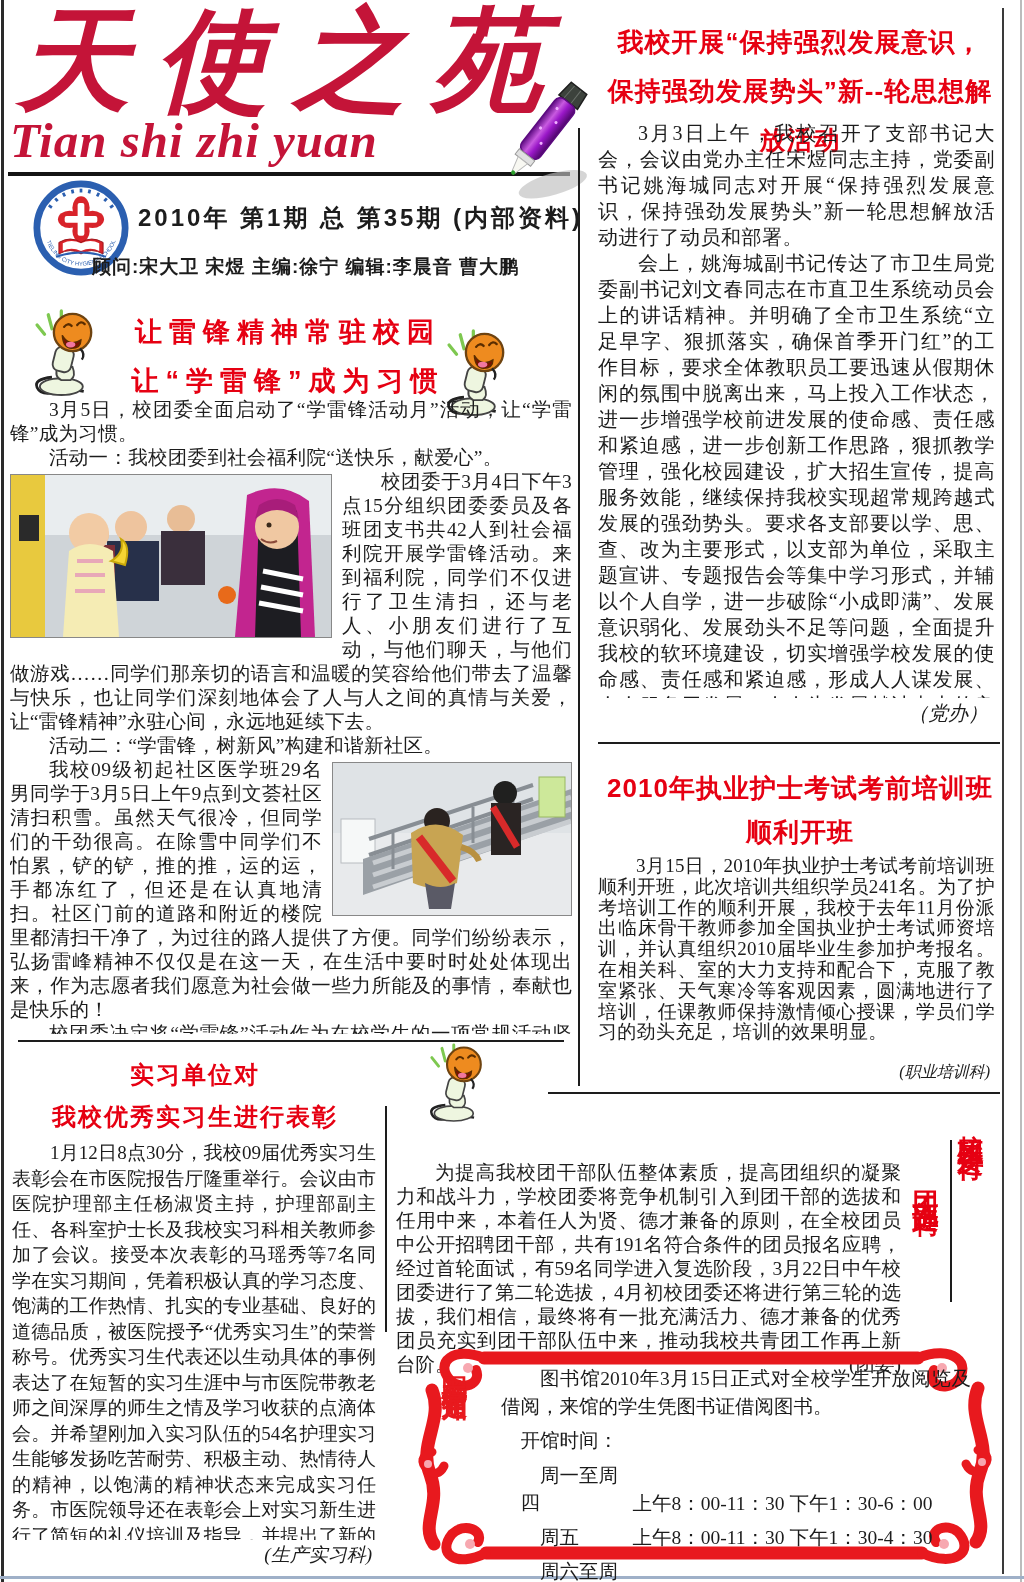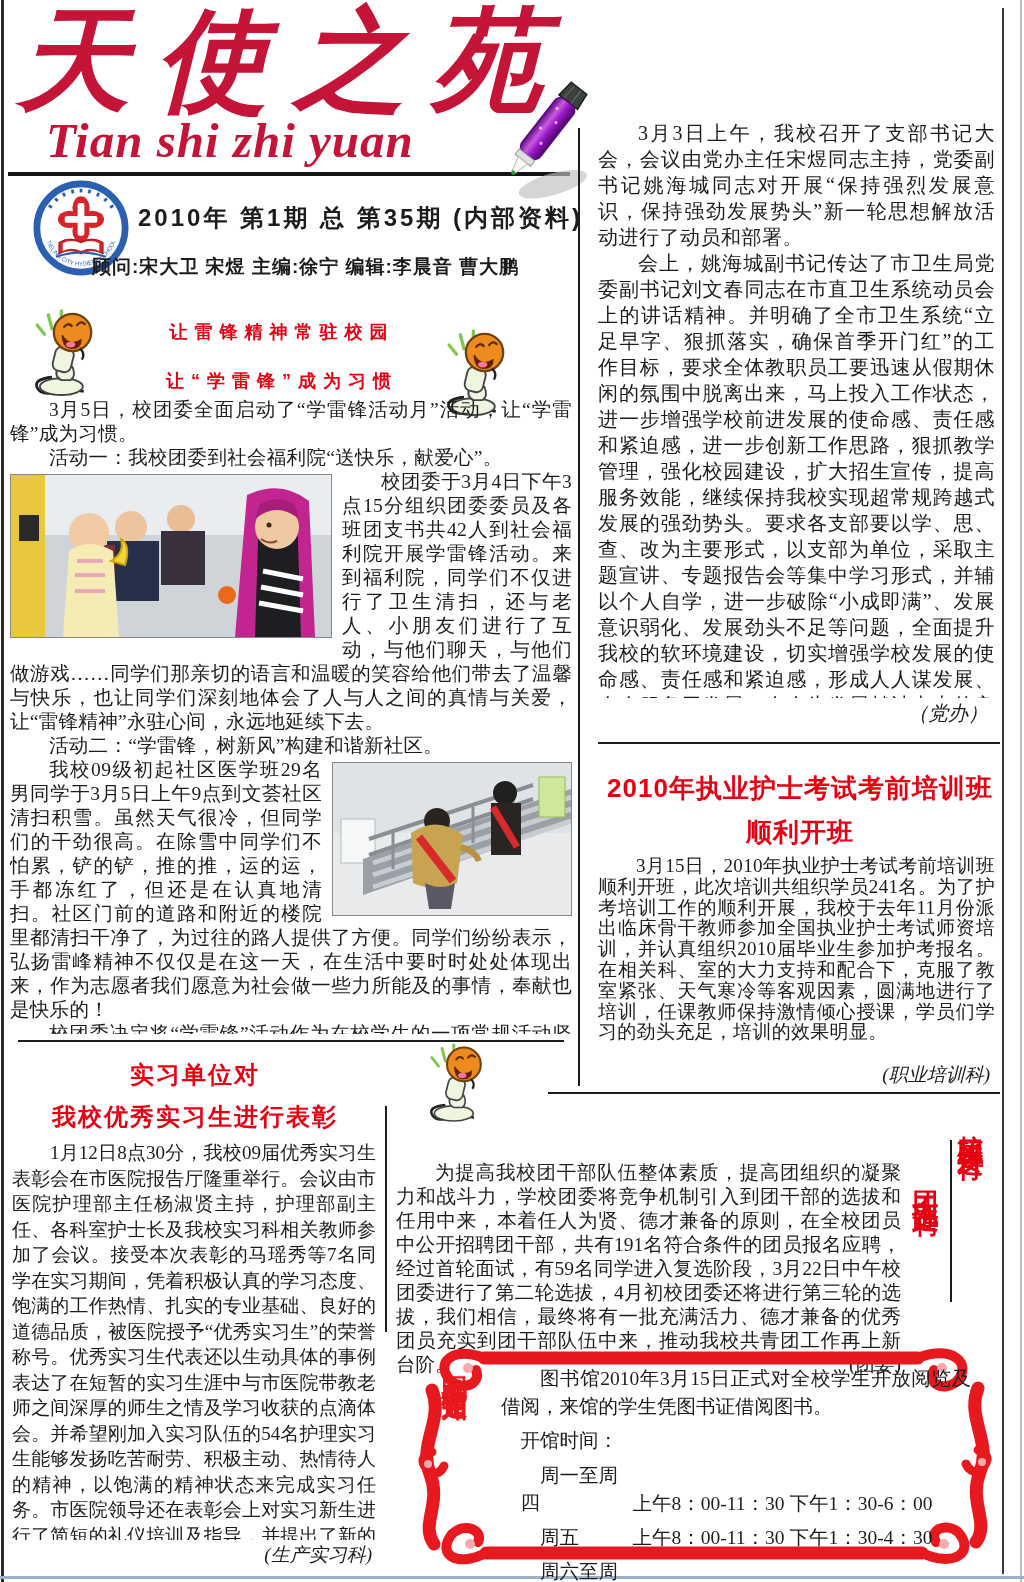--- a/index.html
+++ b/index.html
@@ -9,21 +9,21 @@
   
   .edge-left{left:1px;top:0;width:3px;height:1582px;background:#2a2a2a;}
   .edge-right-outer{left:1020px;top:0;width:2px;height:1582px;background:#bcbcbc;}
   .edge-right{left:1002px;top:8px;width:2px;height:1566px;background:#3a3a3a;}
   .edge-bottom{left:0;top:1576px;width:1024px;height:3px;background:#9fb0c8;}
 
   
   .mast-title{left:18px;top:-14px;width:560px;font-size:112px;line-height:150px;
     font-weight:bold;font-style:italic;color:#c41438;letter-spacing:26px;white-space:nowrap;}
   .mast-pinyin{left:10px;top:112px;width:560px;font-size:49px;line-height:58px;
-    font-weight:bold;font-style:italic;color:#c41438;letter-spacing:1px;white-space:nowrap;margin-left:36px;}
+    font-weight:bold;font-style:italic;color:#c41438;letter-spacing:1px;white-space:nowrap;}
   .pinyin-underline{left:8px;top:172px;width:562px;height:4px;background:#141414;}
   .issue-line{left:138px;top:202px;width:450px;font-size:24px;font-weight:bold;
     letter-spacing:3px;font-family:"Liberation Sans","DejaVu Sans",sans-serif;}
   .staff-line{left:92px;top:254px;width:480px;font-size:19px;font-weight:bold;
     letter-spacing:1px;font-family:"Liberation Sans","DejaVu Sans",sans-serif;}
 
   
   .v-div-main{left:578px;top:128px;width:2px;height:958px;background:#1d1d1d;}
   .h-div-right1{left:598px;top:742px;width:402px;height:2px;background:#1d1d1d;}
   .h-div-left1{left:18px;top:1040px;width:546px;height:2px;background:#1d1d1d;}
@@ -40,24 +40,24 @@
   
   .a-title{left:596px;top:18px;width:408px;font-size:26px;line-height:49px;letter-spacing:1px;}
   .a-body{left:598px;top:120px;width:397px;height:578px;font-size:20px;line-height:26px;
     letter-spacing:.5px;overflow:hidden;}
   .a-sig{left:598px;top:700px;width:390px;font-size:20px;}
 
   
   .b-title{left:596px;top:766px;width:408px;font-size:26px;line-height:44px;letter-spacing:1px;}
   .b-body{left:598px;top:856px;width:397px;height:206px;font-size:19px;line-height:20.8px;
     letter-spacing:.3px;overflow:hidden;}
-  .b-sig{left:598px;top:1062px;width:392px;font-size:19px;}
-
-  
-  .c-title{left:96px;top:308px;width:372px;font-size:18px;line-height:49px;letter-spacing:7px;}
+  .b-sig{left:598px;top:1062px;width:392px;font-size:16px;}
+
+  
+  .c-title{left:102px;top:308px;width:372px;font-size:27px;line-height:49px;letter-spacing:7px;}
   .c-body{left:10px;top:398px;width:562px;height:636px;font-size:19.5px;line-height:24px;
     letter-spacing:.3px;overflow:hidden;}
   .photo{border:1px solid #888;}
   .photo1{float:left;width:320px;height:162px;margin:4px 10px 2px 0;}
   .photo2{float:right;width:238px;height:152px;margin:4px 0 2px 10px;}
 
   
   .d-title{left:14px;top:1054px;width:362px;font-size:24px;line-height:42px;letter-spacing:2px;}
   .d-body{left:12px;top:1140px;width:364px;height:400px;font-size:19px;line-height:25.5px;overflow:hidden;}
   .d-sig{left:12px;top:1542px;width:360px;font-size:19px;}
@@ -172,20 +172,24 @@
       <circle cx="55" cy="113" r="2.2" fill="#2a9d2a"></circle>
     </g>
   </svg>
 
   <div class="abs v-div-main"></div>
   <div class="abs h-div-right1"></div>
   <div class="abs h-div-left1"></div>
   <div class="abs h-div-mid1"></div>
   <div class="abs v-div-bottom"></div>
 
+  <div class="abs red-title a-title">
+    <div>我校开展“保持强烈发展意识，</div>
+    <div>保持强劲发展势头”新--轮思想解放活动</div>
+  </div>
   <div class="abs body-text a-body">
     <p>3月3日上午，我校召开了支部书记大会，会议由党办主任宋煜同志主持，党委副书记姚海城同志对开展“保持强烈发展意识，保持强劲发展势头”新一轮思想解放活动进行了动员和部署。</p>
     <p>会上，姚海城副书记传达了市卫生局党委副书记刘文春同志在市直卫生系统动员会上的讲话精神。并明确了全市卫生系统“立足早字、狠抓落实，确保首季开门红”的工作目标，要求全体教职员工要迅速从假期休闲的氛围中脱离出来，马上投入工作状态，进一步增强学校前进发展的使命感、责任感和紧迫感，进一步创新工作思路，狠抓教学管理，强化校园建设，扩大招生宣传，提高服务效能，继续保持我校实现超常规跨越式发展的强劲势头。要求各支部要以学、思、查、改为主要形式，以支部为单位，采取主题宣讲、专题报告会等集中学习形式，并辅以个人自学，进一步破除“小成即满”、发展意识弱化、发展劲头不足等问题，全面提升我校的软环境建设，切实增强学校发展的使命感、责任感和紧迫感，形成人人谋发展、人人服务于发展、人人为发展献计出力的良好氛围，为推动铁岭市卫生学校跨越式发展提供精神动力和思想保证。</p>
   </div>
   <div class="abs sig a-sig">（党办）</div>
 
   <div class="abs red-title b-title">
     <div>2010年执业护士考试考前培训班</div>
     <div>顺利开班</div>
   </div>

